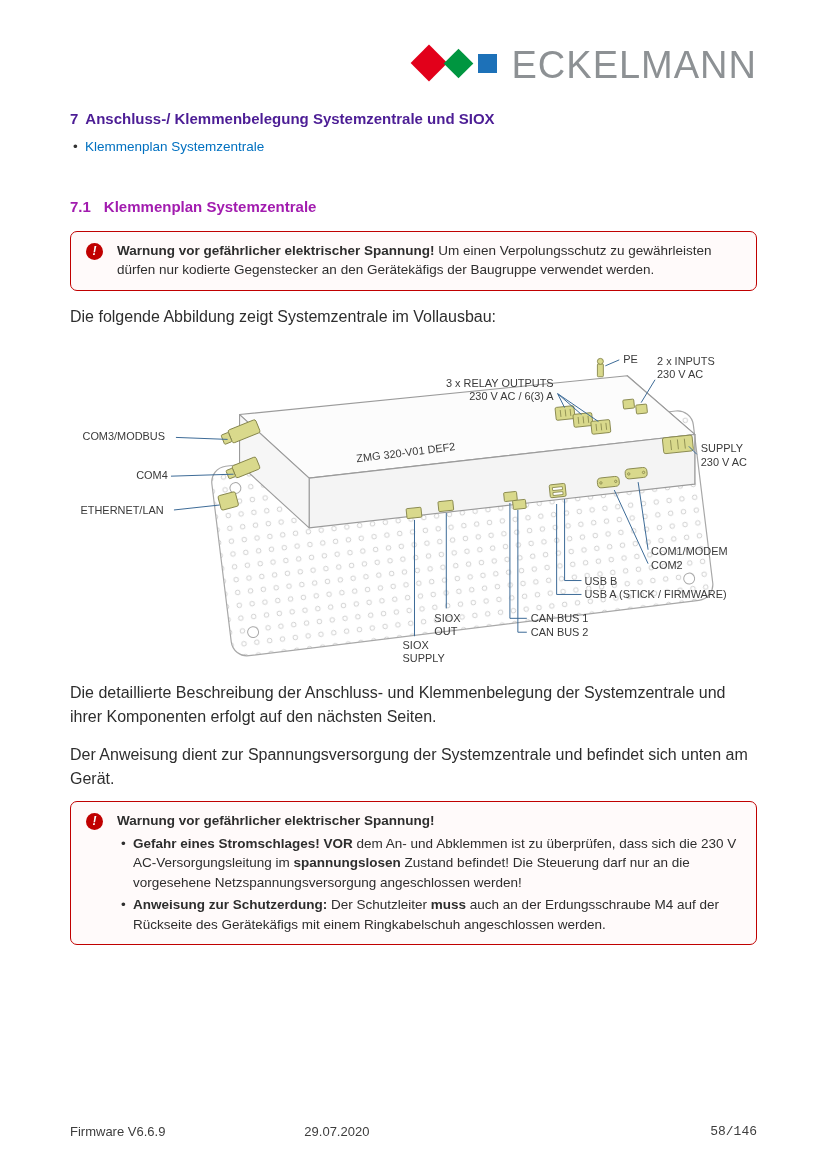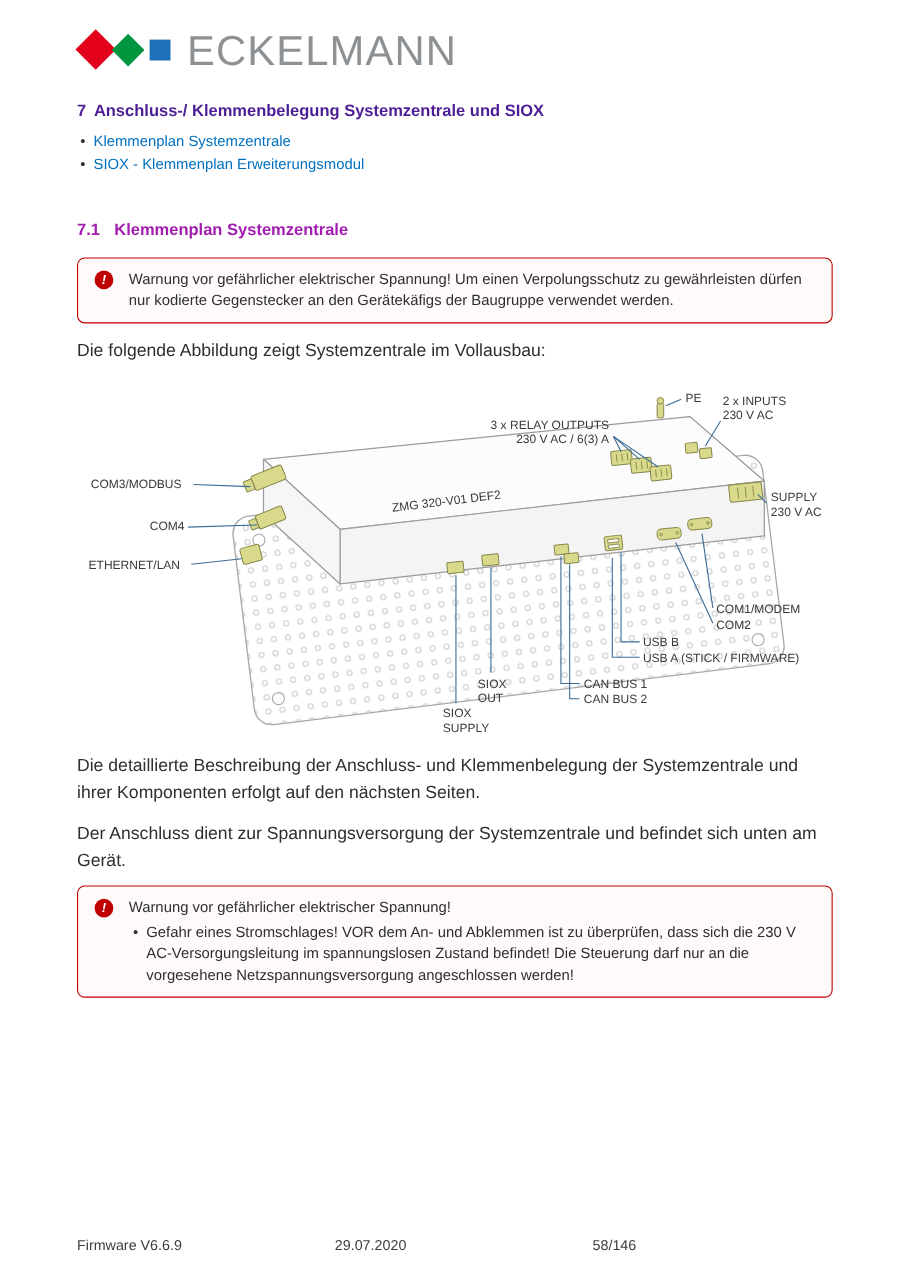--- a/index.html
+++ b/index.html
@@ -2,21 +2,21 @@
 <html lang="de"><head>
 <meta charset="utf-8">
 <style>
   * { margin:0; padding:0; box-sizing:border-box; }
   html,body { background:#ffffff; }
   body { font-family:"Liberation Sans", sans-serif; color:#2e2e2e; }
   .page { position:relative; width:827px; height:1169px; background:#fff; overflow:hidden; margin:0 auto; }
   .content { padding:0 70px; }
 
   
-  .header { padding-top:28px; display:flex; justify-content:flex-start; align-items:flex-start; }
+  .header { padding-top:46px; display:flex; justify-content:flex-end; align-items:flex-start; }
   .logo { position:relative; width:100px; height:38px; }
   .logo .shape { position:absolute; }
   .logo .red   { width:26px; height:26px; background:#e2001a; transform:rotate(45deg); left:4px;  top:4px; }
   .logo .green { width:21px; height:21px; background:#009640; transform:rotate(45deg); left:36px; top:7px; }
   .logo .blue  { width:19px; height:19px; background:#1d71b8; left:66px; top:8px; }
   .wordmark { font-size:38px; line-height:1; color:#8d9194; letter-spacing:1px; font-weight:400; }
 
   
   h1.chapter { margin-top:26px; font-size:15px; font-weight:bold; color:#4c1d95; }
   h1.chapter .num { margin-right:7px; }
@@ -33,37 +33,37 @@
 
   
   p.body { margin-top:14px; font-size:16px; line-height:1.5; color:#2e2e2e; }
 
   
   .warning { position:relative; margin-top:16px; border:1.6px solid #c00000; border-radius:7px;
              background:#fffafa; padding:9px 14px 10px 46px; font-size:13.5px; line-height:1.45; color:#2e2e2e; }
   .warn-icon { position:absolute; left:15px; top:11px; width:17px; height:17px; border-radius:50%;
                background:#c00000; color:#fff; font-weight:bold; font-size:12px; text-align:center;
                line-height:17px; font-style:italic; }
-  .warning .bold { font-weight:normal; }
+  .warning .bold { font-weight:bold; }
   .warning ul { list-style:none; margin-top:2px; }
   .warning ul li { position:relative; padding-left:16px; margin-top:3px; }
   .warning ul li::before { content:"\2022"; position:absolute; left:4px; color:#2e2e2e; }
 
   
   figure.diagram { margin-top:10px; width:687px; }
   .dia-label { font-size:11px; fill:#3a3a3a; font-family:"Liberation Sans", sans-serif; }
   .callout { stroke:#3b6a96; stroke-width:1; fill:none; }
   .conn { fill:#d9d98c; stroke:#85854a; stroke-width:0.9; }
   .conn-detail { stroke:#85854a; stroke-width:0.8; }
 
   
   .footer { position:absolute; left:70px; right:70px; bottom:30px; display:flex; font-size:13px; color:#3d3d3d;gap:16px; }
   .footer span:nth-child(1){ flex:1; text-align:left; }
   .footer span:nth-child(2){ flex:1; }
-  .footer span:nth-child(3){ flex:1; text-align:left; }
+  .footer span:nth-child(3){ flex:1; text-align:right;font-family:Liberation Mono, monospace; }
 </style>
 </head>
 <body>
 
 <div class="page">
   <div class="content">
 
     <div class="header">
       <div class="logo">
         <div class="shape red"></div>
@@ -72,21 +72,20 @@
       </div>
       <div class="wordmark">ECKELMANN</div>
     </div>
 
     <h1 class="chapter">
       <span class="num">7</span><span>Anschluss-/ Klemmenbelegung Systemzentrale und SIOX</span>
     </h1>
 
     <ul class="toc">
       <li><a>Klemmenplan Systemzentrale</a></li>
-      <li><a>SIOX - Klemmenplan Erweiterungsmodul</a></li>
     </ul>
 
     <h2 class="section">
       <span class="num">7.1</span><span>Klemmenplan Systemzentrale</span>
     </h2>
 
     <div class="warning">
       <span class="warn-icon">!</span>
       <span class="bold">Warnung vor gefährlicher elektrischer Spannung!</span><span> Um einen Verpolungsschutz zu gewährleisten dürfen nur kodierte Gegenstecker an den Gerätekäfigs der Baugruppe verwendet werden.</span>
     </div>
@@ -241,29 +240,32 @@
         <text class="dia-label" x="366" y="285">SIOX</text>
         <text class="dia-label" x="366" y="298">OUT</text>
         <text class="dia-label" x="334" y="312">SIOX</text>
         <text class="dia-label" x="334" y="325">SUPPLY</text>
       </svg>
     </figure>
 
     <p class="body" style="margin-top:6px;">Die detaillierte Beschreibung der Anschluss- und Klemmenbelegung der Systemzentrale und ihrer Komponenten erfolgt auf den nächsten Seiten.</p>
 
 
-    <p class="body">Der Anschluss dient zur Spannungsversorgung der Systemzentrale und befindet sich unten am Gerät.</p>
+    <p class="body">Der Anweisung dient zur Spannungsversorgung der Systemzentrale und befindet sich unten am Gerät.</p>
 
     <div class="warning" style="margin-top:10px;">
       <span class="warn-icon">!</span>
       <div class="bold">Warnung vor gefährlicher elektrischer Spannung!</div>
       <ul>
         <li>
           <span class="bold">Gefahr eines Stromschlages! VOR</span><span> dem An- und Abklemmen ist zu überprüfen, dass sich die 230 V AC-Versorgungsleitung im </span><span class="bold">spannungslosen</span><span> Zustand befindet! Die Steuerung darf nur an die vorgesehene Netzspannungsversorgung angeschlossen werden!</span>
         </li>
+        <li>
+          <span class="bold">Anweisung zur Schutzerdung:</span><span> Der Schutzleiter </span><span class="bold">muss</span><span> auch an der Erdungsschraube M4 auf der Rückseite des Gerätekäfigs mit einem Ringkabelschuh angeschlossen werden.</span>
+        </li>
       </ul>
     </div>
 
   </div>
 
   <div class="footer">
     <span>Firmware V6.6.9</span>
     <span>29.07.2020</span>
     <span>58/146</span>
   </div>

